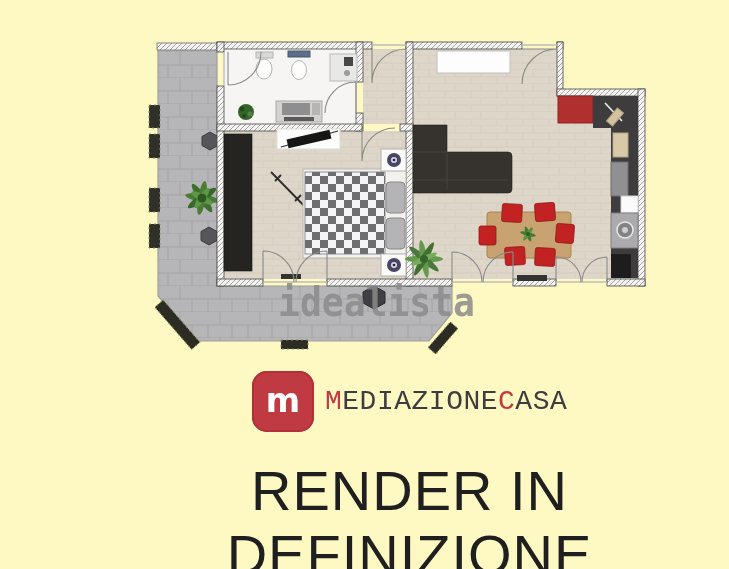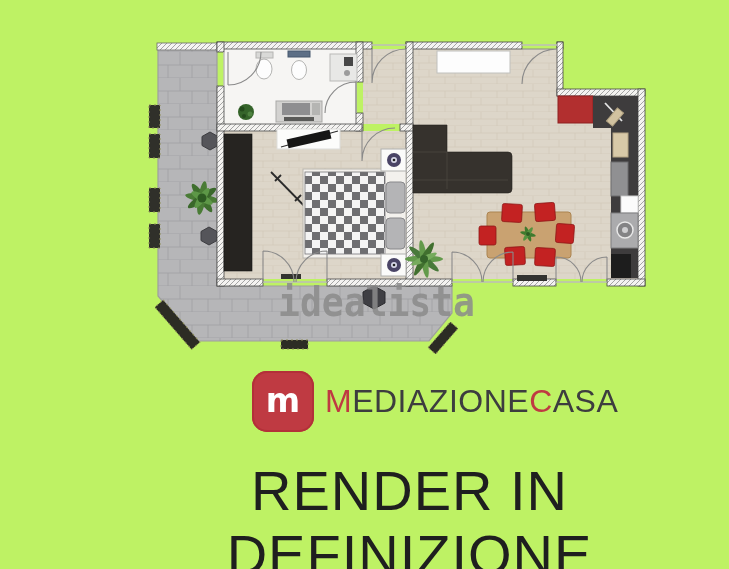--- a/index.html
+++ b/index.html
@@ -1,27 +1,27 @@
 <!DOCTYPE html>
 <html><head>
 <meta charset="utf-8">
 <style>
   html,body{margin:0;padding:0;background:#fff;}
-  #page{position:relative;width:729px;height:569px;background:#bef264;overflow:hidden;
+  #page{position:relative;width:729px;height:569px;background:#fef9c3;overflow:hidden;
         font-family:"Liberation Sans",sans-serif;}
   #plan-svg{position:absolute;left:0;top:0;}
   
   #logo{position:absolute;left:252px;top:371px;display:flex;align-items:center;gap:11px;}
   #logo .sq{width:62px;height:61px;border-radius:15px;background:#bf3a42;
             display:flex;align-items:center;justify-content:center;
             box-shadow:inset 0 0 0 2px #b33039;}
   #logo .sq span{color:#ffffff;font-family:"DejaVu Sans",sans-serif;font-weight:bold;
                  font-size:33px;line-height:1;margin-top:-3px;}
-  #logo .wordmark{font-size:32px;letter-spacing:.5px;color:#3d3d3f;white-space:nowrap;
-                  font-family:Liberation Sans, sans-serif;}
+  #logo .wordmark{font-size:28px;letter-spacing:.5px;color:#3d3d3f;white-space:nowrap;
+                  font-family:Liberation Mono, monospace;}
   #logo .wordmark .red{color:#bf3a42;}
   
   #caption{position:absolute;left:90px;right:0;top:459px;text-align:center;
            font-size:56px;line-height:1.15;letter-spacing:1px;color:#1f1f1f;
            font-family:"Liberation Sans",sans-serif;}
   
   .wm{font-family:"DejaVu Sans Mono",monospace;font-weight:bold;fill:#8b8b8b;opacity:.85;}
 </style>
 </head>
 <body>

